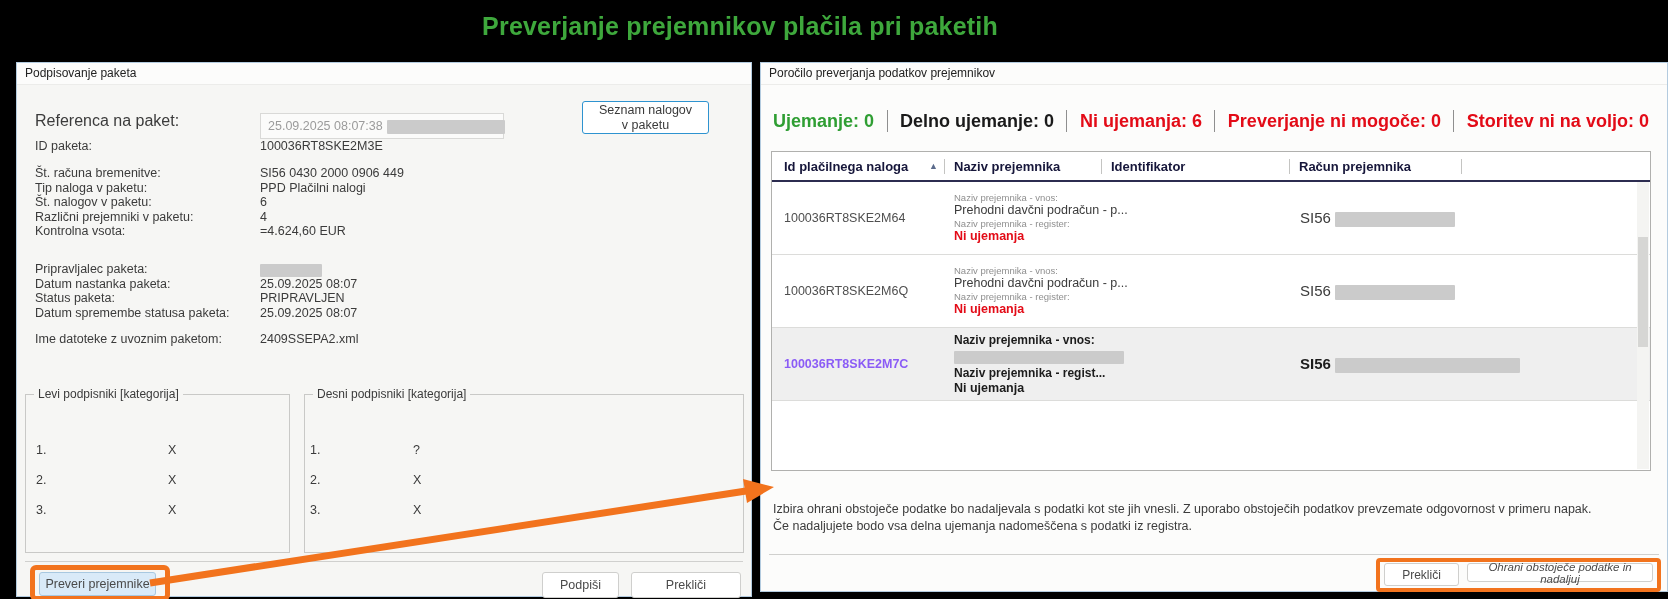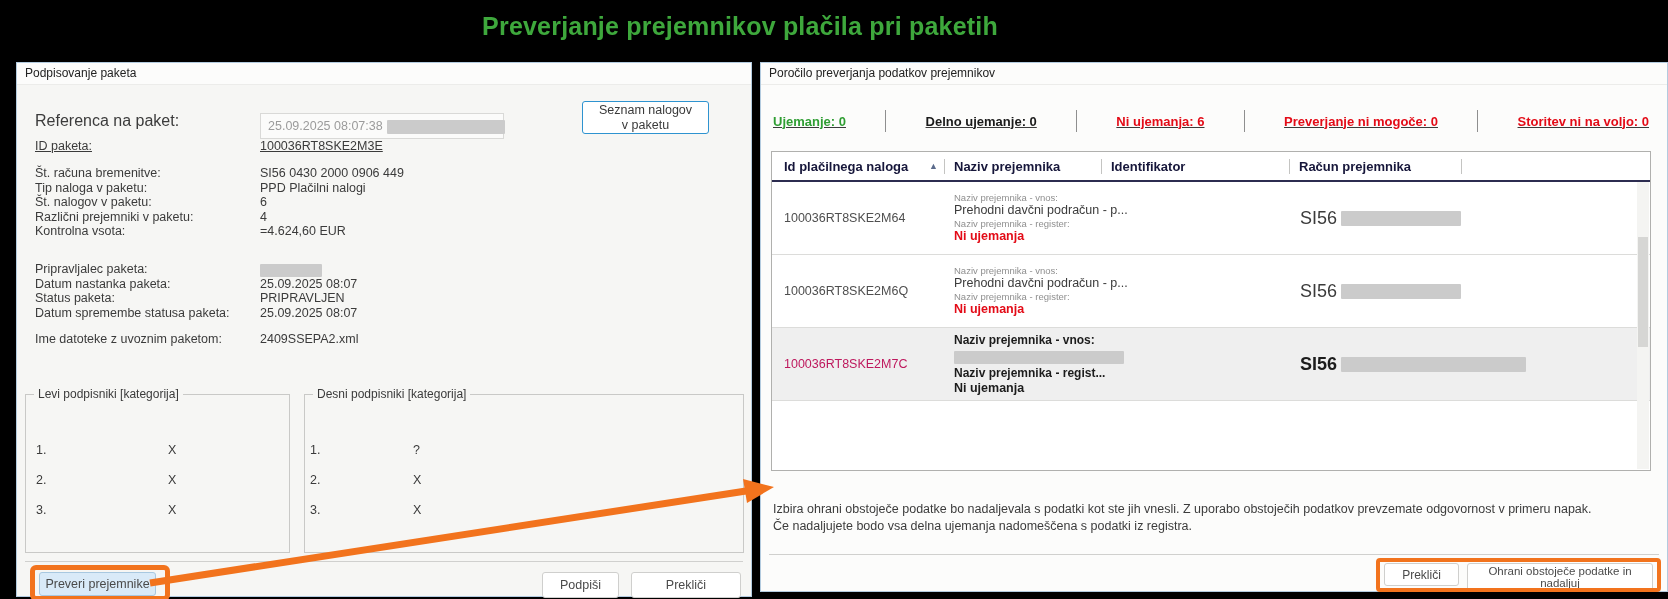--- a/index.html
+++ b/index.html
@@ -74,76 +74,76 @@
   #btn-preveri{left:22px;top:509px;width:117px;height:24px;background:#d9eaf8;border-color:#a8c8e0;}
   #btn-podpisi{left:525px;top:509px;width:77px;height:26px;}
   #btn-preklici-left{left:614px;top:509px;width:110px;height:26px;}
   .hl-box{position:absolute;border:5px solid #F2731D;border-radius:6px;box-sizing:border-box;z-index:5;}
   #hl-preveri{left:13px;top:502px;width:140px;height:36px;}
   #hl-right{left:615px;top:495px;width:285px;height:34px;border-width:4px;border-radius:4px;}
   
   .status-row{
     position:absolute;left:12px;right:18px;top:44px;height:28px;
     display:flex;align-items:center;justify-content:space-between;
-    font-size:13px;font-weight:bold;white-space:nowrap;text-decoration:underline;
+    font-size:18px;font-weight:bold;white-space:nowrap;
   }
   .status-div{width:1px;height:22px;background:#8f8f8f;}
   .tone-green{color:#2f9e33;}
   .tone-dark{color:#1a1a1a;}
   .tone-red{color:#E30B17;}
   .rtable{
     position:absolute;left:10px;top:88px;width:880px;height:320px;
     background:#fff;border:1px solid #b0b0ae;box-sizing:border-box;
   }
   .thead{
     display:flex;height:30px;border-bottom:2px solid #2c2c50;
     font-size:13px;font-weight:bold;color:#16163a;align-items:center;box-sizing:border-box;
   }
   .th{display:flex;align-items:center;border-right:1px solid #c4c4c2;box-sizing:border-box;padding-left:12px;}
   .th .sort{margin-left:auto;margin-right:6px;font-size:9px;color:#5b6b8c;}
   .th:nth-child(2),.th:nth-child(3),.th:nth-child(4){padding-left:9px;}
   .th.filler{border-right:none;flex:1;}
   .trow{display:flex;height:73px;border-bottom:1px solid #dcdcda;box-sizing:border-box;align-items:center;}
   .td-id{width:173px;flex:none;padding-left:12px;font-size:12.5px;color:#4f4f4f;box-sizing:border-box;}
   .td-name{width:345px;flex:none;padding-left:9px;box-sizing:border-box;}
-  .td-acct{width:172px;flex:none;padding-left:10px;font-size:18px;color:#3b3b3b;box-sizing:border-box;white-space:nowrap;}
+  .td-acct{width:172px;flex:none;padding-left:10px;font-size:15px;color:#3b3b3b;box-sizing:border-box;white-space:nowrap;}
   .tiny{font-size:9.5px;color:#8f8f8f;line-height:11px;}
   .nval{font-size:12.5px;color:#3b3b3b;line-height:15px;white-space:nowrap;}
   .nstatus{font-size:12.5px;font-weight:bold;color:#E30B17;line-height:15px;}
   .trow.selected{background:#efefef;}
-  .trow.selected .td-id{font-weight:normal;color:#be185d;}
+  .trow.selected .td-id{font-weight:bold;color:#8b5cf6;}
   .trow.selected .tiny{font-size:12px;font-weight:bold;color:#1c1c1c;line-height:15px;}
   .trow.selected .nstatus{color:#1c1c1c;}
   .trow.selected .td-acct{font-weight:bold;color:#1c1c1c;}
   .vscroll{position:absolute;top:30px;right:1px;bottom:1px;width:12px;background:#f4f4f2;}
   .vthumb{position:absolute;left:1px;right:1px;top:55px;height:110px;background:#d6d6d4;}
   .info-text{position:absolute;left:12px;top:438px;font-size:12.5px;color:#3c3c3c;line-height:17px;}
   #rw-sep{left:8px;right:8px;top:491px;}
   #btn-preklici-right{left:623px;top:500px;width:75px;height:23px;font-size:12px;}
-  #btn-ohrani{left:706px;top:500px;width:186px;height:28px;font-size:11.5px;}
+  #btn-ohrani{left:706px;top:500px;width:186px;height:19px;font-size:11.5px;font-style:italic;}
   
   #arrow-overlay{position:absolute;left:0;top:0;width:1668px;height:599px;pointer-events:none;z-index:9;}
 </style>
 </head>
 <body>
 
 <div class="page-title">Preverjanje prejemnikov plačila pri paketih</div>
 
 <div class="window" id="left-window">
   <div class="win-titlebar">Podpisovanje paketa</div>
 
   <div class="abs ref-label">Referenca na paket:</div>
   <div class="abs ref-field">
     <span>25.09.2025 08:07:38</span><span class="redact ref"></span>
   </div>
 
   <div class="abs task-list-btn">Seznam nalogov
 v paketu</div>
 
-  <div class="frow" id="lw-id-row" style="position:absolute;text-decoration:underline;">
+  <div class="frow" id="lw-id-row" style="position:absolute;">
     <span class="flabel">ID paketa:</span>
     <span class="fvalue">100036RT8SKE2M3E</span>
   </div>
 
   <div class="rowblock" id="lw-details">
       <div class="frow">
         <span class="flabel">Št. računa bremenitve:</span>
         <span class="fvalue">SI56 0430 2000 0906 449</span>
       </div>
       <div class="frow">

